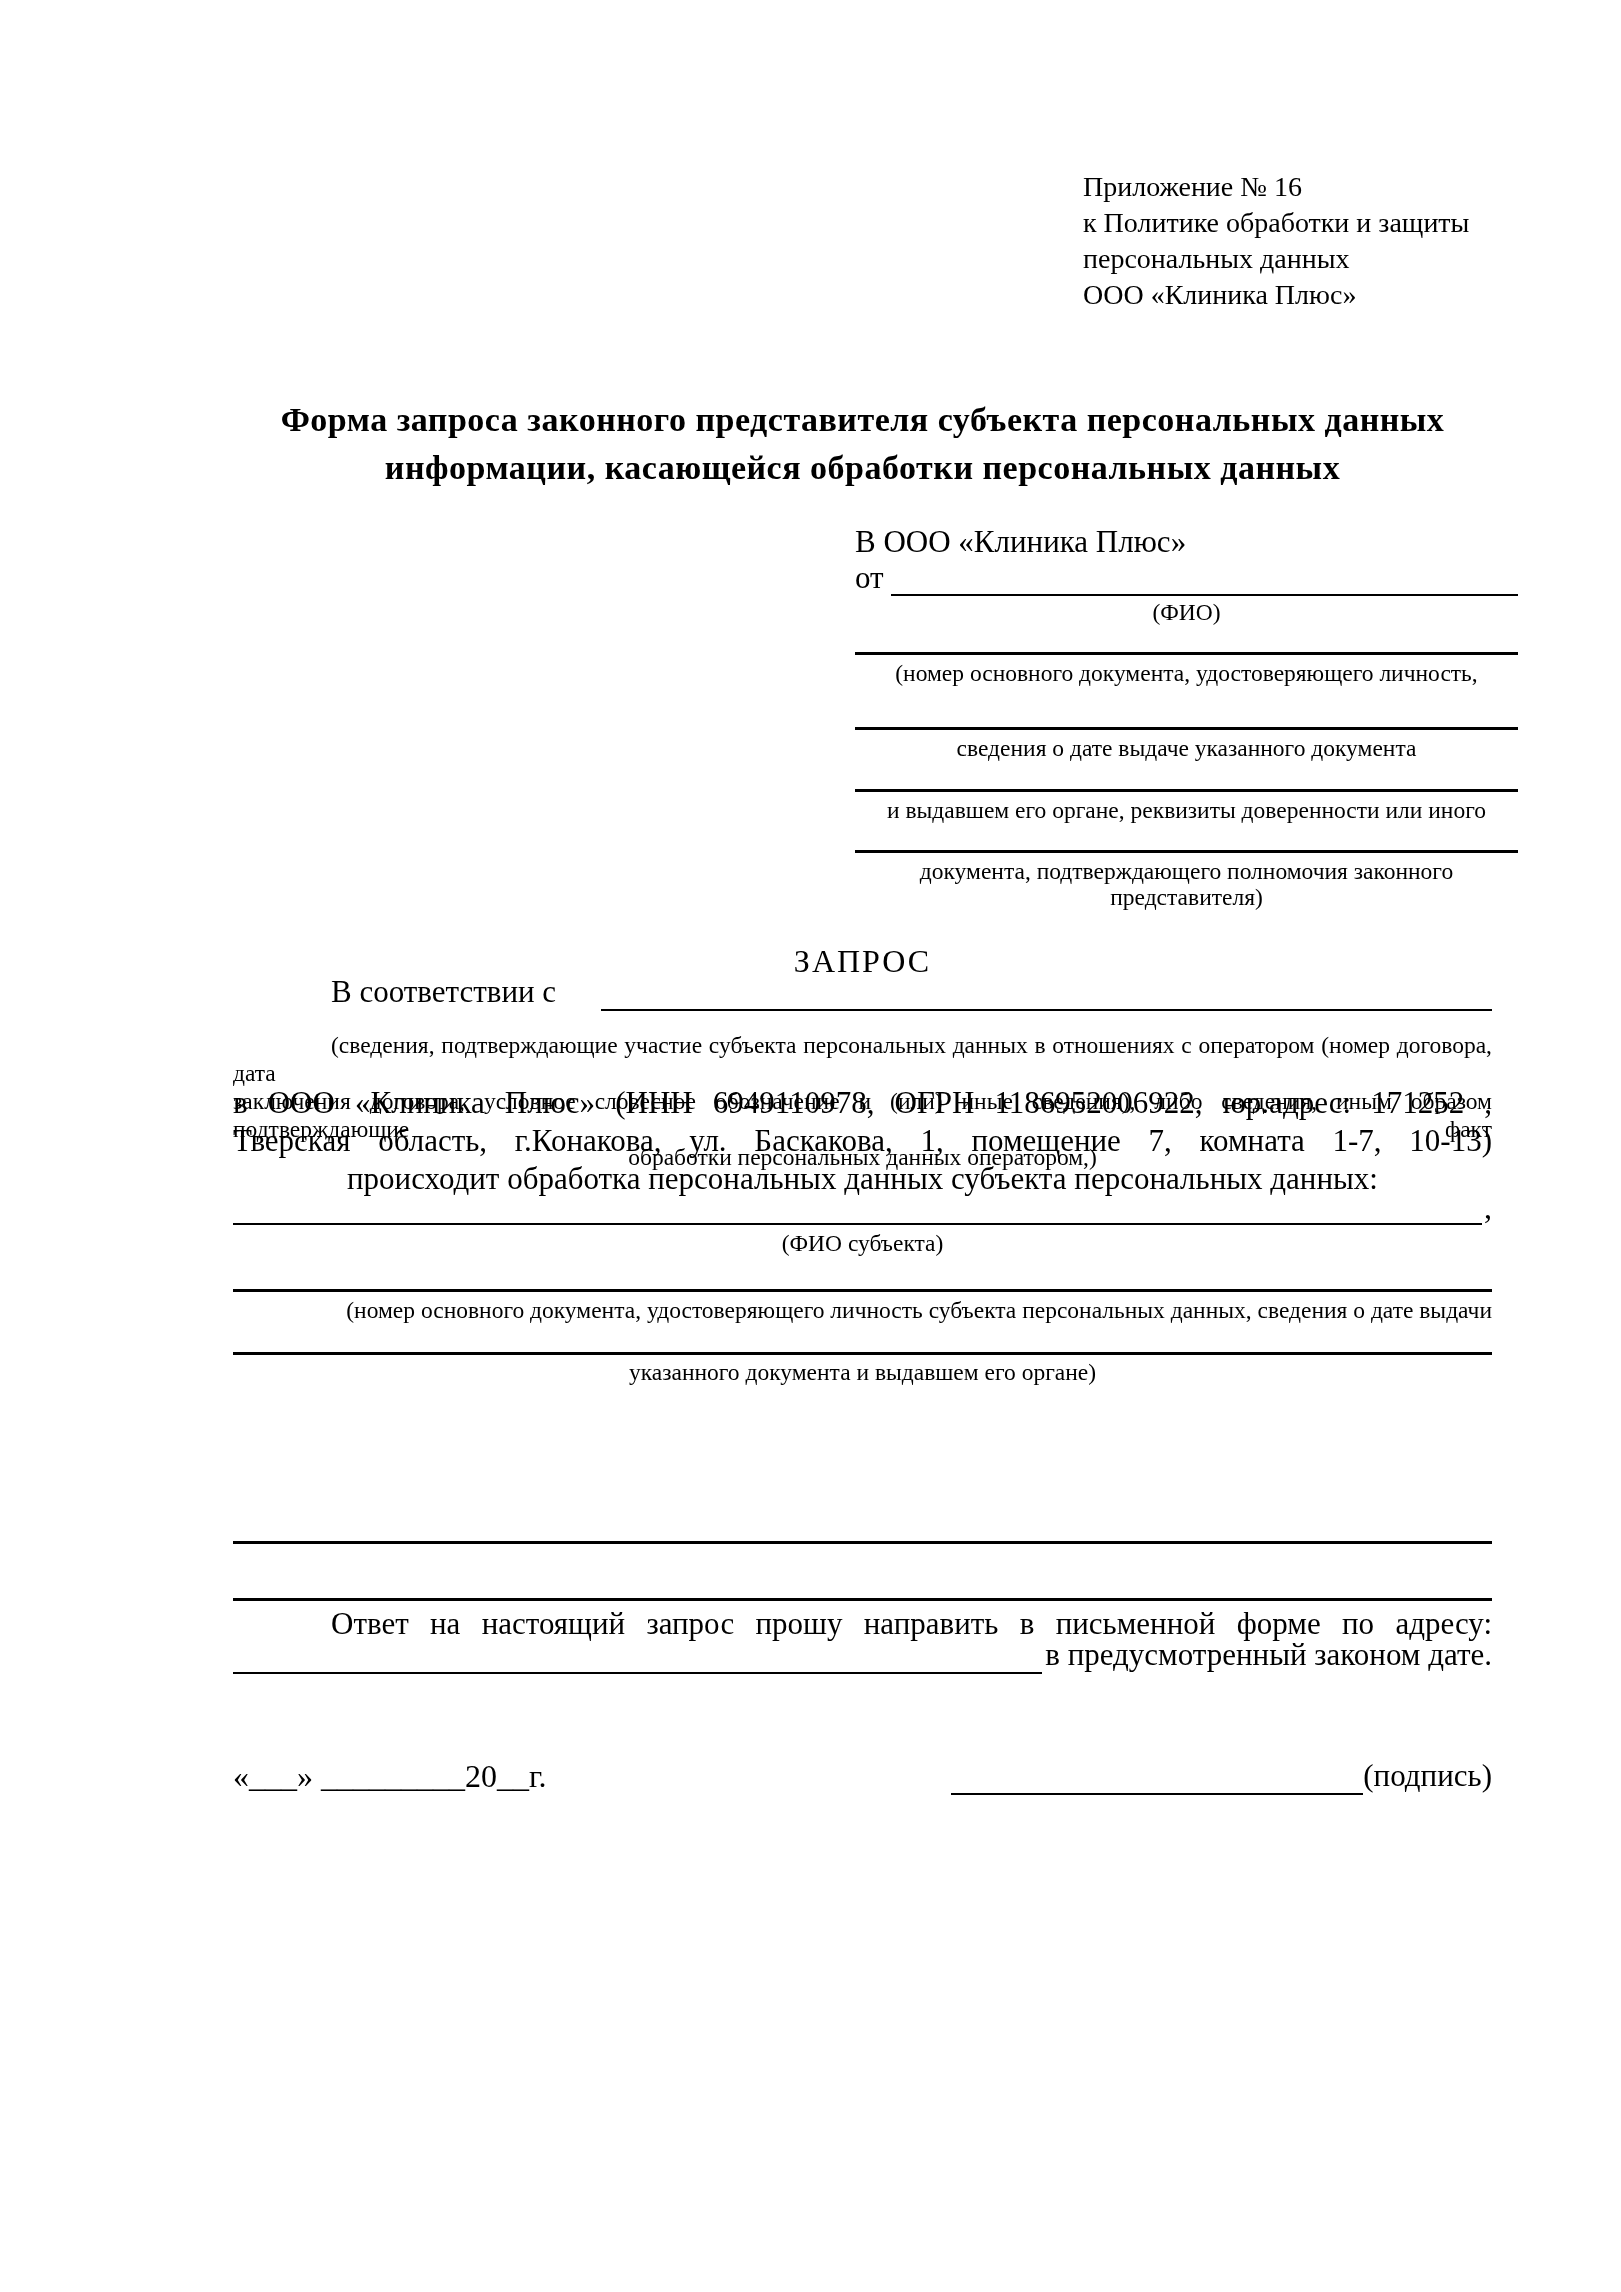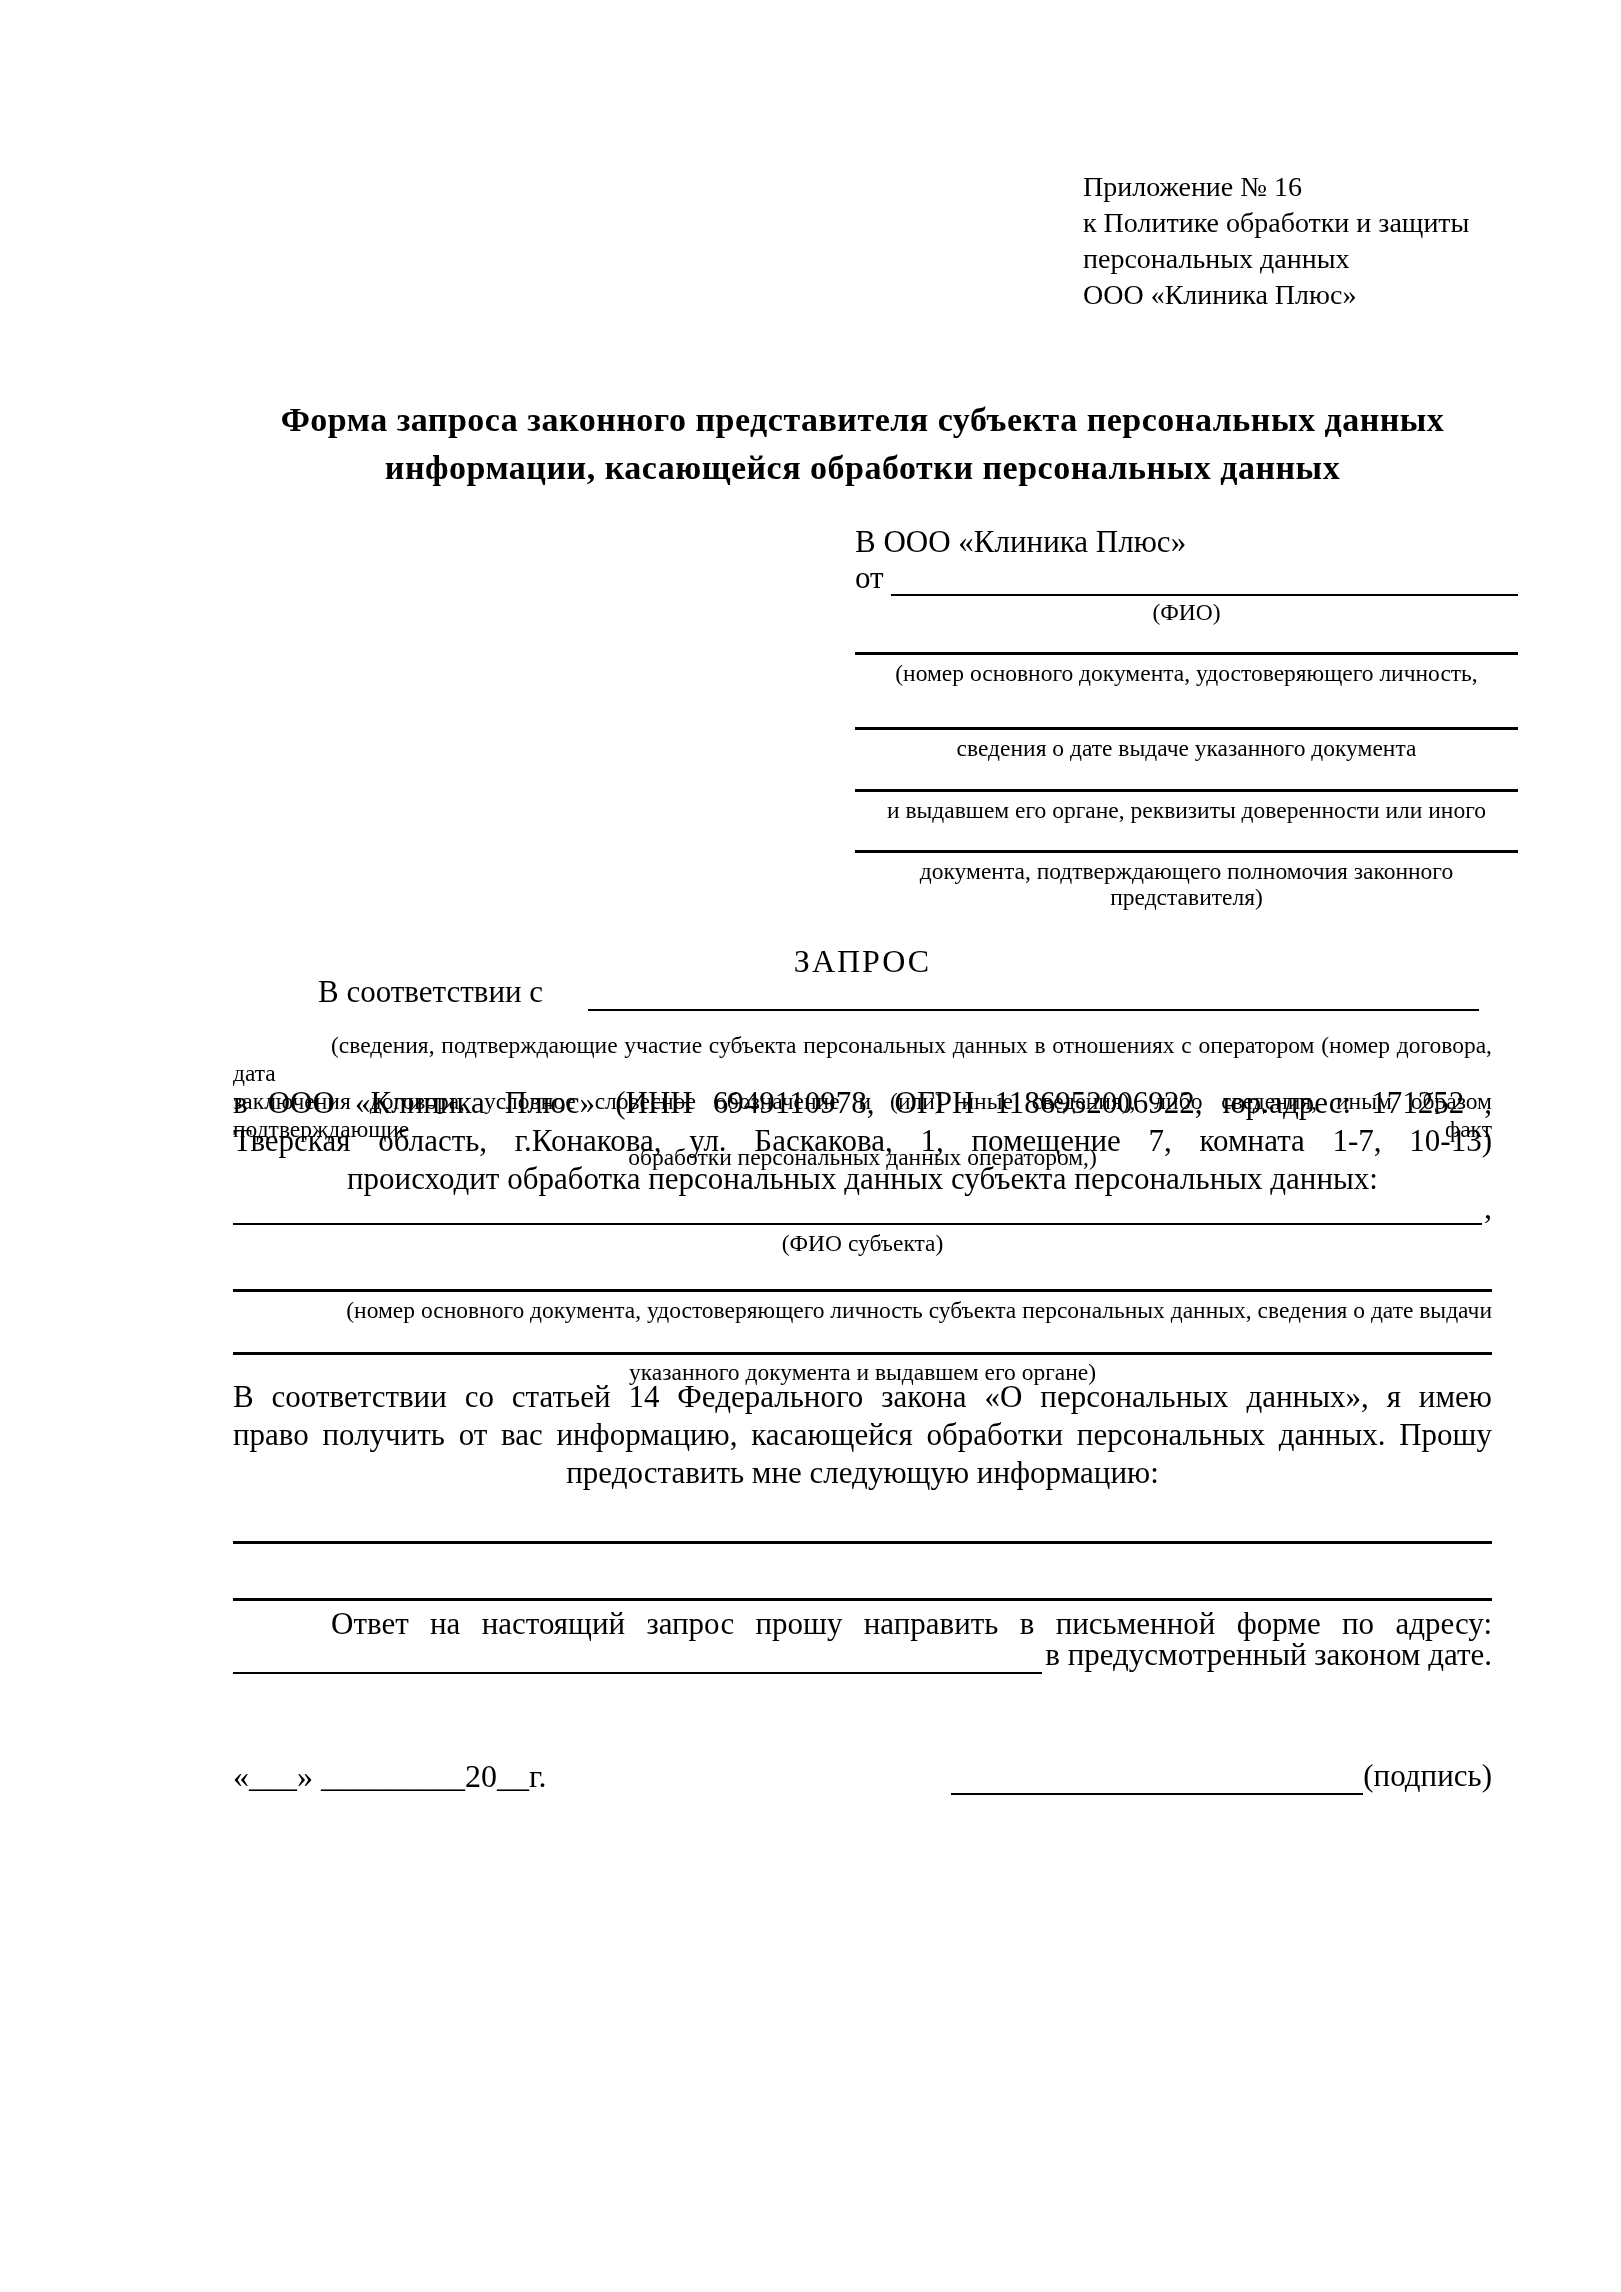--- a/index.html
+++ b/index.html
@@ -63,21 +63,21 @@
   <div class="abs cap" style="left:855px;top:736px;width:663px;">сведения о дате выдаче указанного документа</div>
 
   <div class="hline" style="left:855px;top:789px;width:663px;"></div>
   <div class="abs cap" style="left:855px;top:798px;width:663px;">и выдавшем его органе, реквизиты доверенности или иного</div>
 
   <div class="hline" style="left:855px;top:850px;width:663px;"></div>
   <div class="abs cap" style="left:855px;top:859px;width:663px;">документа, подтверждающего полномочия законного представителя)</div>
 
   <div class="abs zapros" style="left:233px;top:943px;width:1259px;">ЗАПРОС</div>
 
-  <div class="abs row body-text" style="left:220px;top:976px;width:1259px;height:35px;gap:37px;">
+  <div class="abs row body-text" style="left:233px;top:976px;width:1259px;height:35px;gap:37px;">
     <span style="margin-left:98px;">В соответствии с</span>
     <span class="fill-line"></span>
   </div>
 
   <div class="abs cap-just" style="left:233px;top:1019px;width:1259px;">
     <div class="jline" style="text-indent:98px;">(сведения, подтверждающие участие субъекта персональных данных в отношениях с оператором (номер договора, дата</div>
     <div class="jline">заключения договора, условное словесное обозначение и (или) иные сведения), либо сведения, иным образом подтверждающие факт</div>
     <div class="lline">обработки персональных данных оператором,)</div>
   </div>
 
@@ -92,25 +92,20 @@
     <span class="comma">,</span>
   </div>
   <div class="abs cap" style="left:233px;top:1231px;width:1259px;">(ФИО субъекта)</div>
 
   <div class="hline" style="left:233px;top:1289px;width:1259px;"></div>
   <div class="abs cap" style="left:233px;top:1298px;width:1259px;text-align:right;">(номер основного документа, удостоверяющего личность субъекта персональных данных, сведения о дате выдачи</div>
 
   <div class="hline" style="left:233px;top:1352px;width:1259px;"></div>
   <div class="abs cap" style="left:233px;top:1360px;width:1259px;">указанного документа и выдавшем его органе)</div>
 
-  <div class="abs body-text" style="left:233px;top:1378px;width:1259px;">
-    <div class="jline">В соответствии со статьей 14 Федерального закона «О персональных данных», я имею</div>
-    <div class="jline">право получить от вас информацию, касающейся обработки персональных данных. Прошу</div>
-    <div class="lline">предоставить мне следующую информацию:</div>
-  </div>
 
   <div class="hline" style="left:233px;top:1541px;width:1259px;"></div>
   <div class="hline" style="left:233px;top:1598px;width:1259px;"></div>
 
   <div class="abs body-text jline" style="left:233px;top:1605px;width:1259px;text-indent:98px;">Ответ на настоящий запрос прошу направить в письменной форме по адресу:</div>
   <div class="abs row body-text" style="left:233px;top:1637px;width:1259px;height:37px;">
     <span class="fill-line" style="margin-left:0;max-width:809px;"></span>
     <span>в предусмотренный законом дате.</span>
   </div>
 

